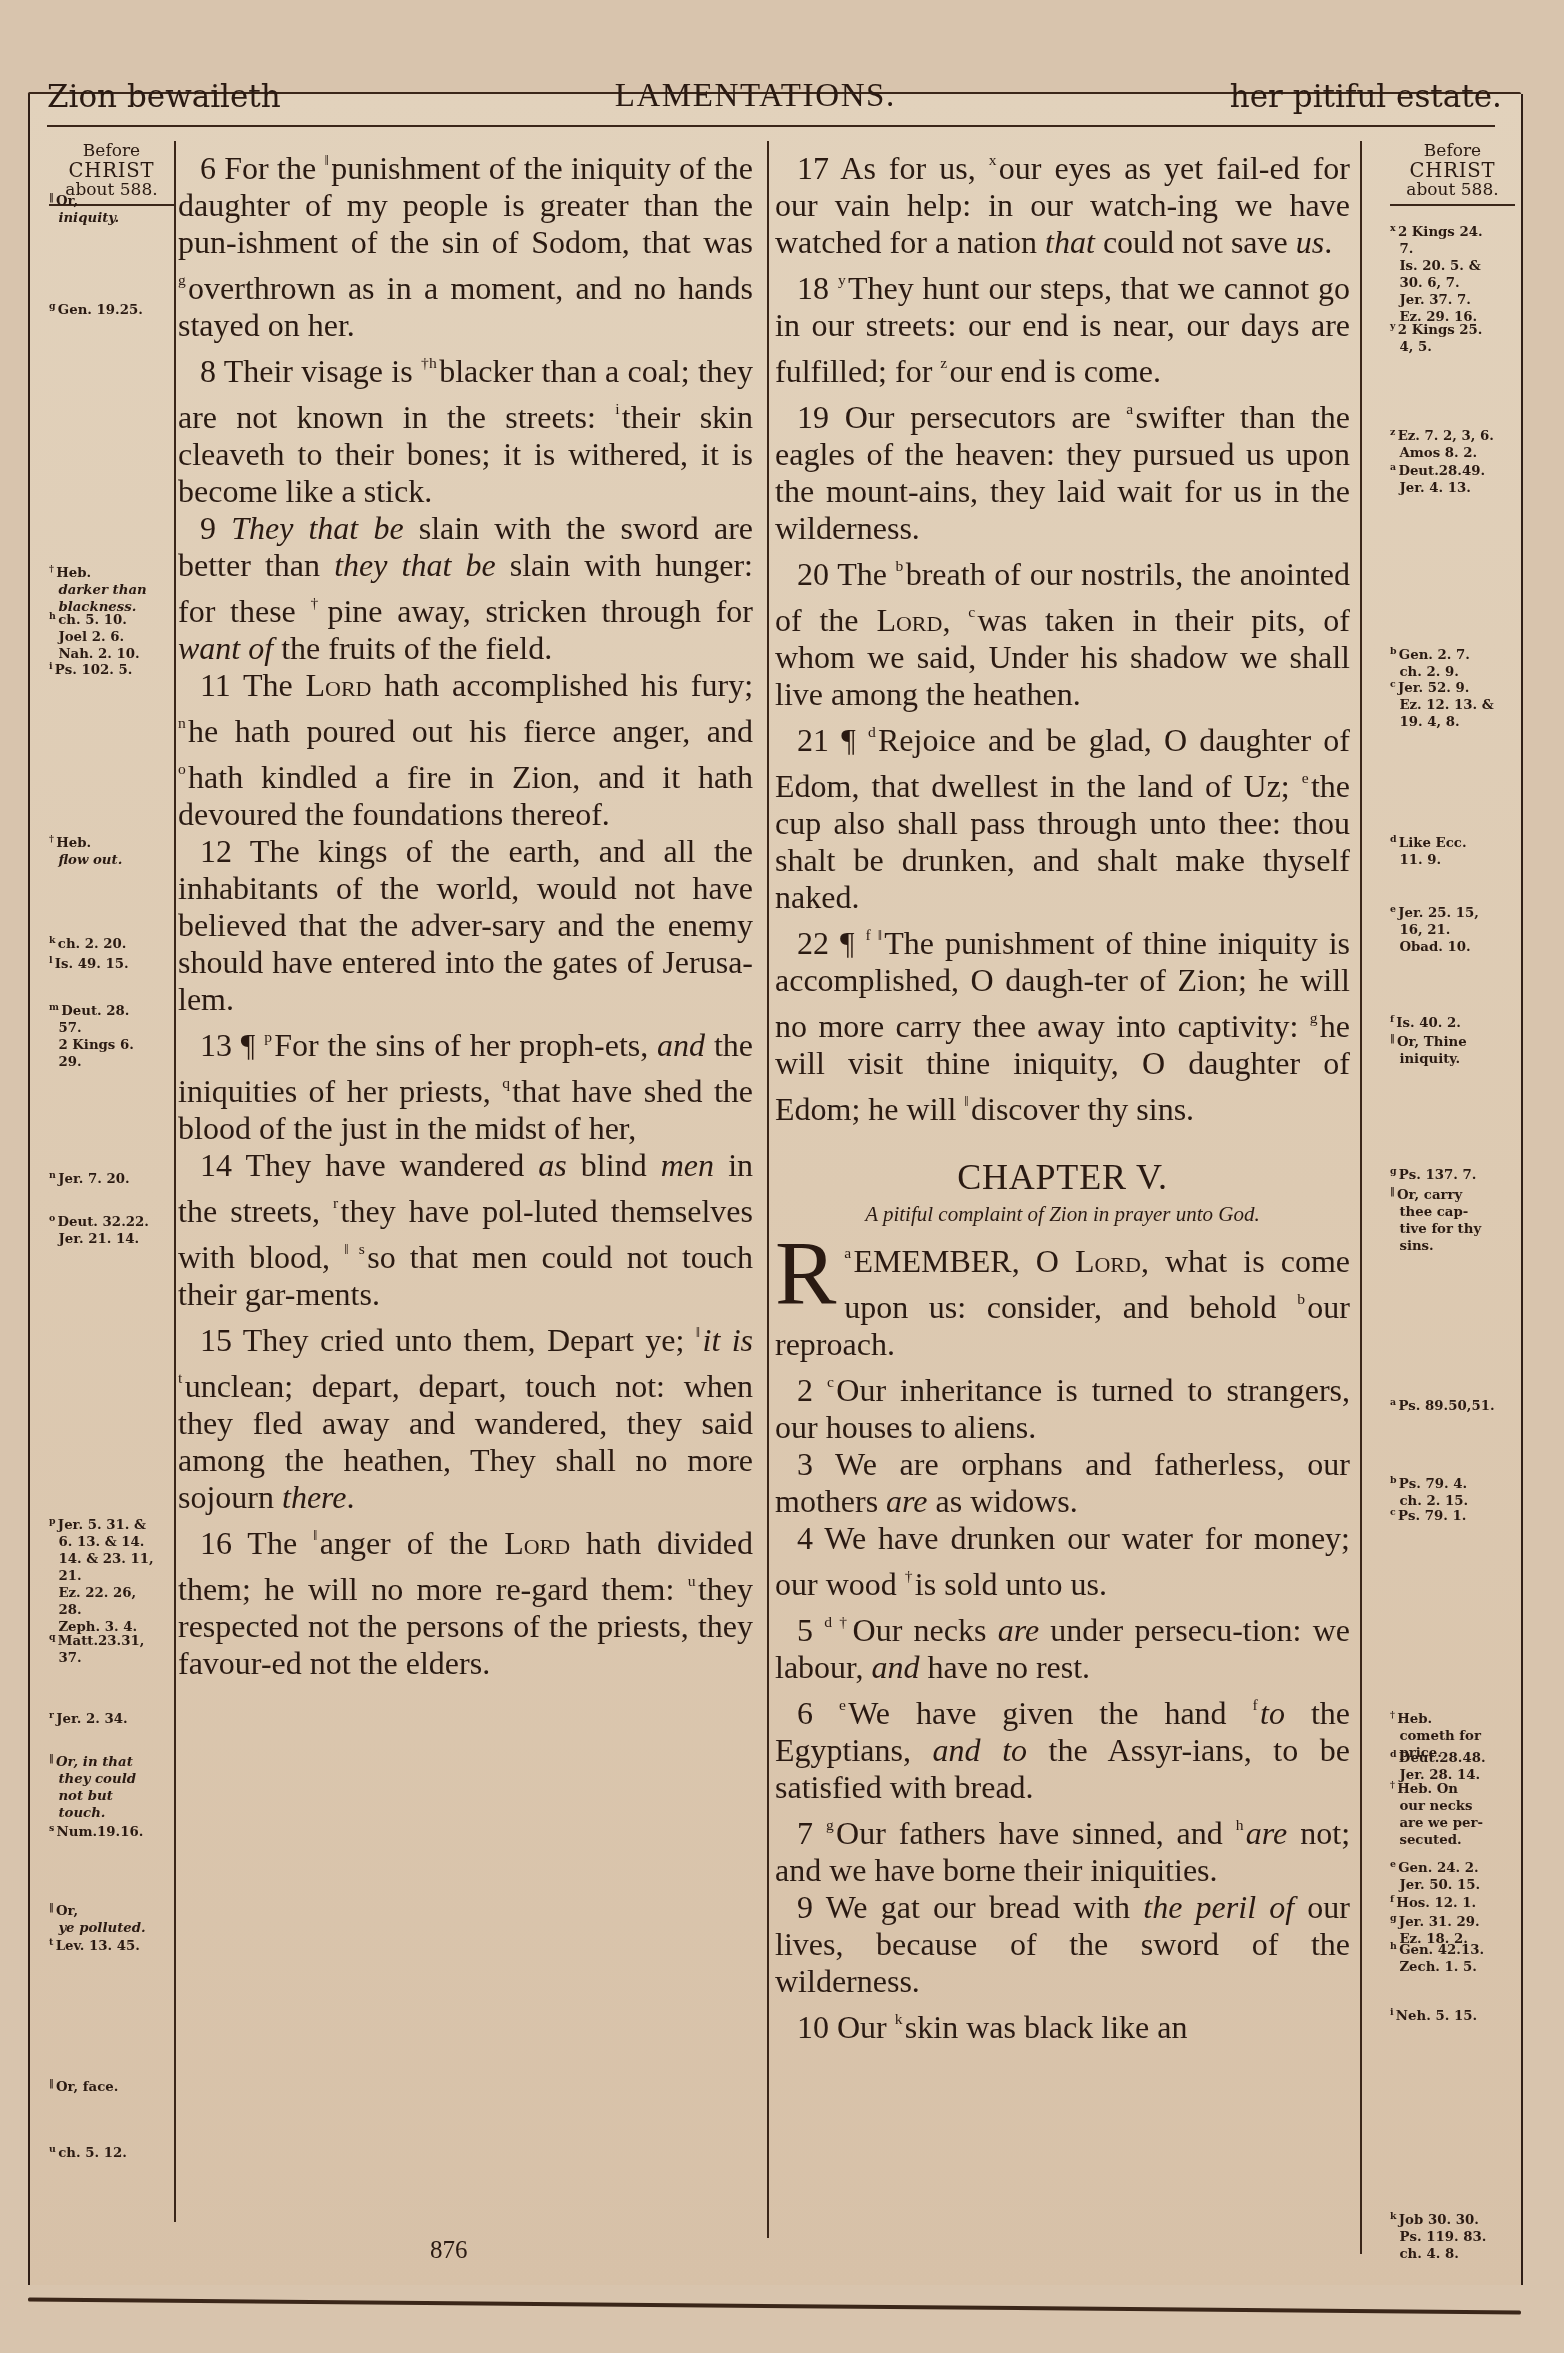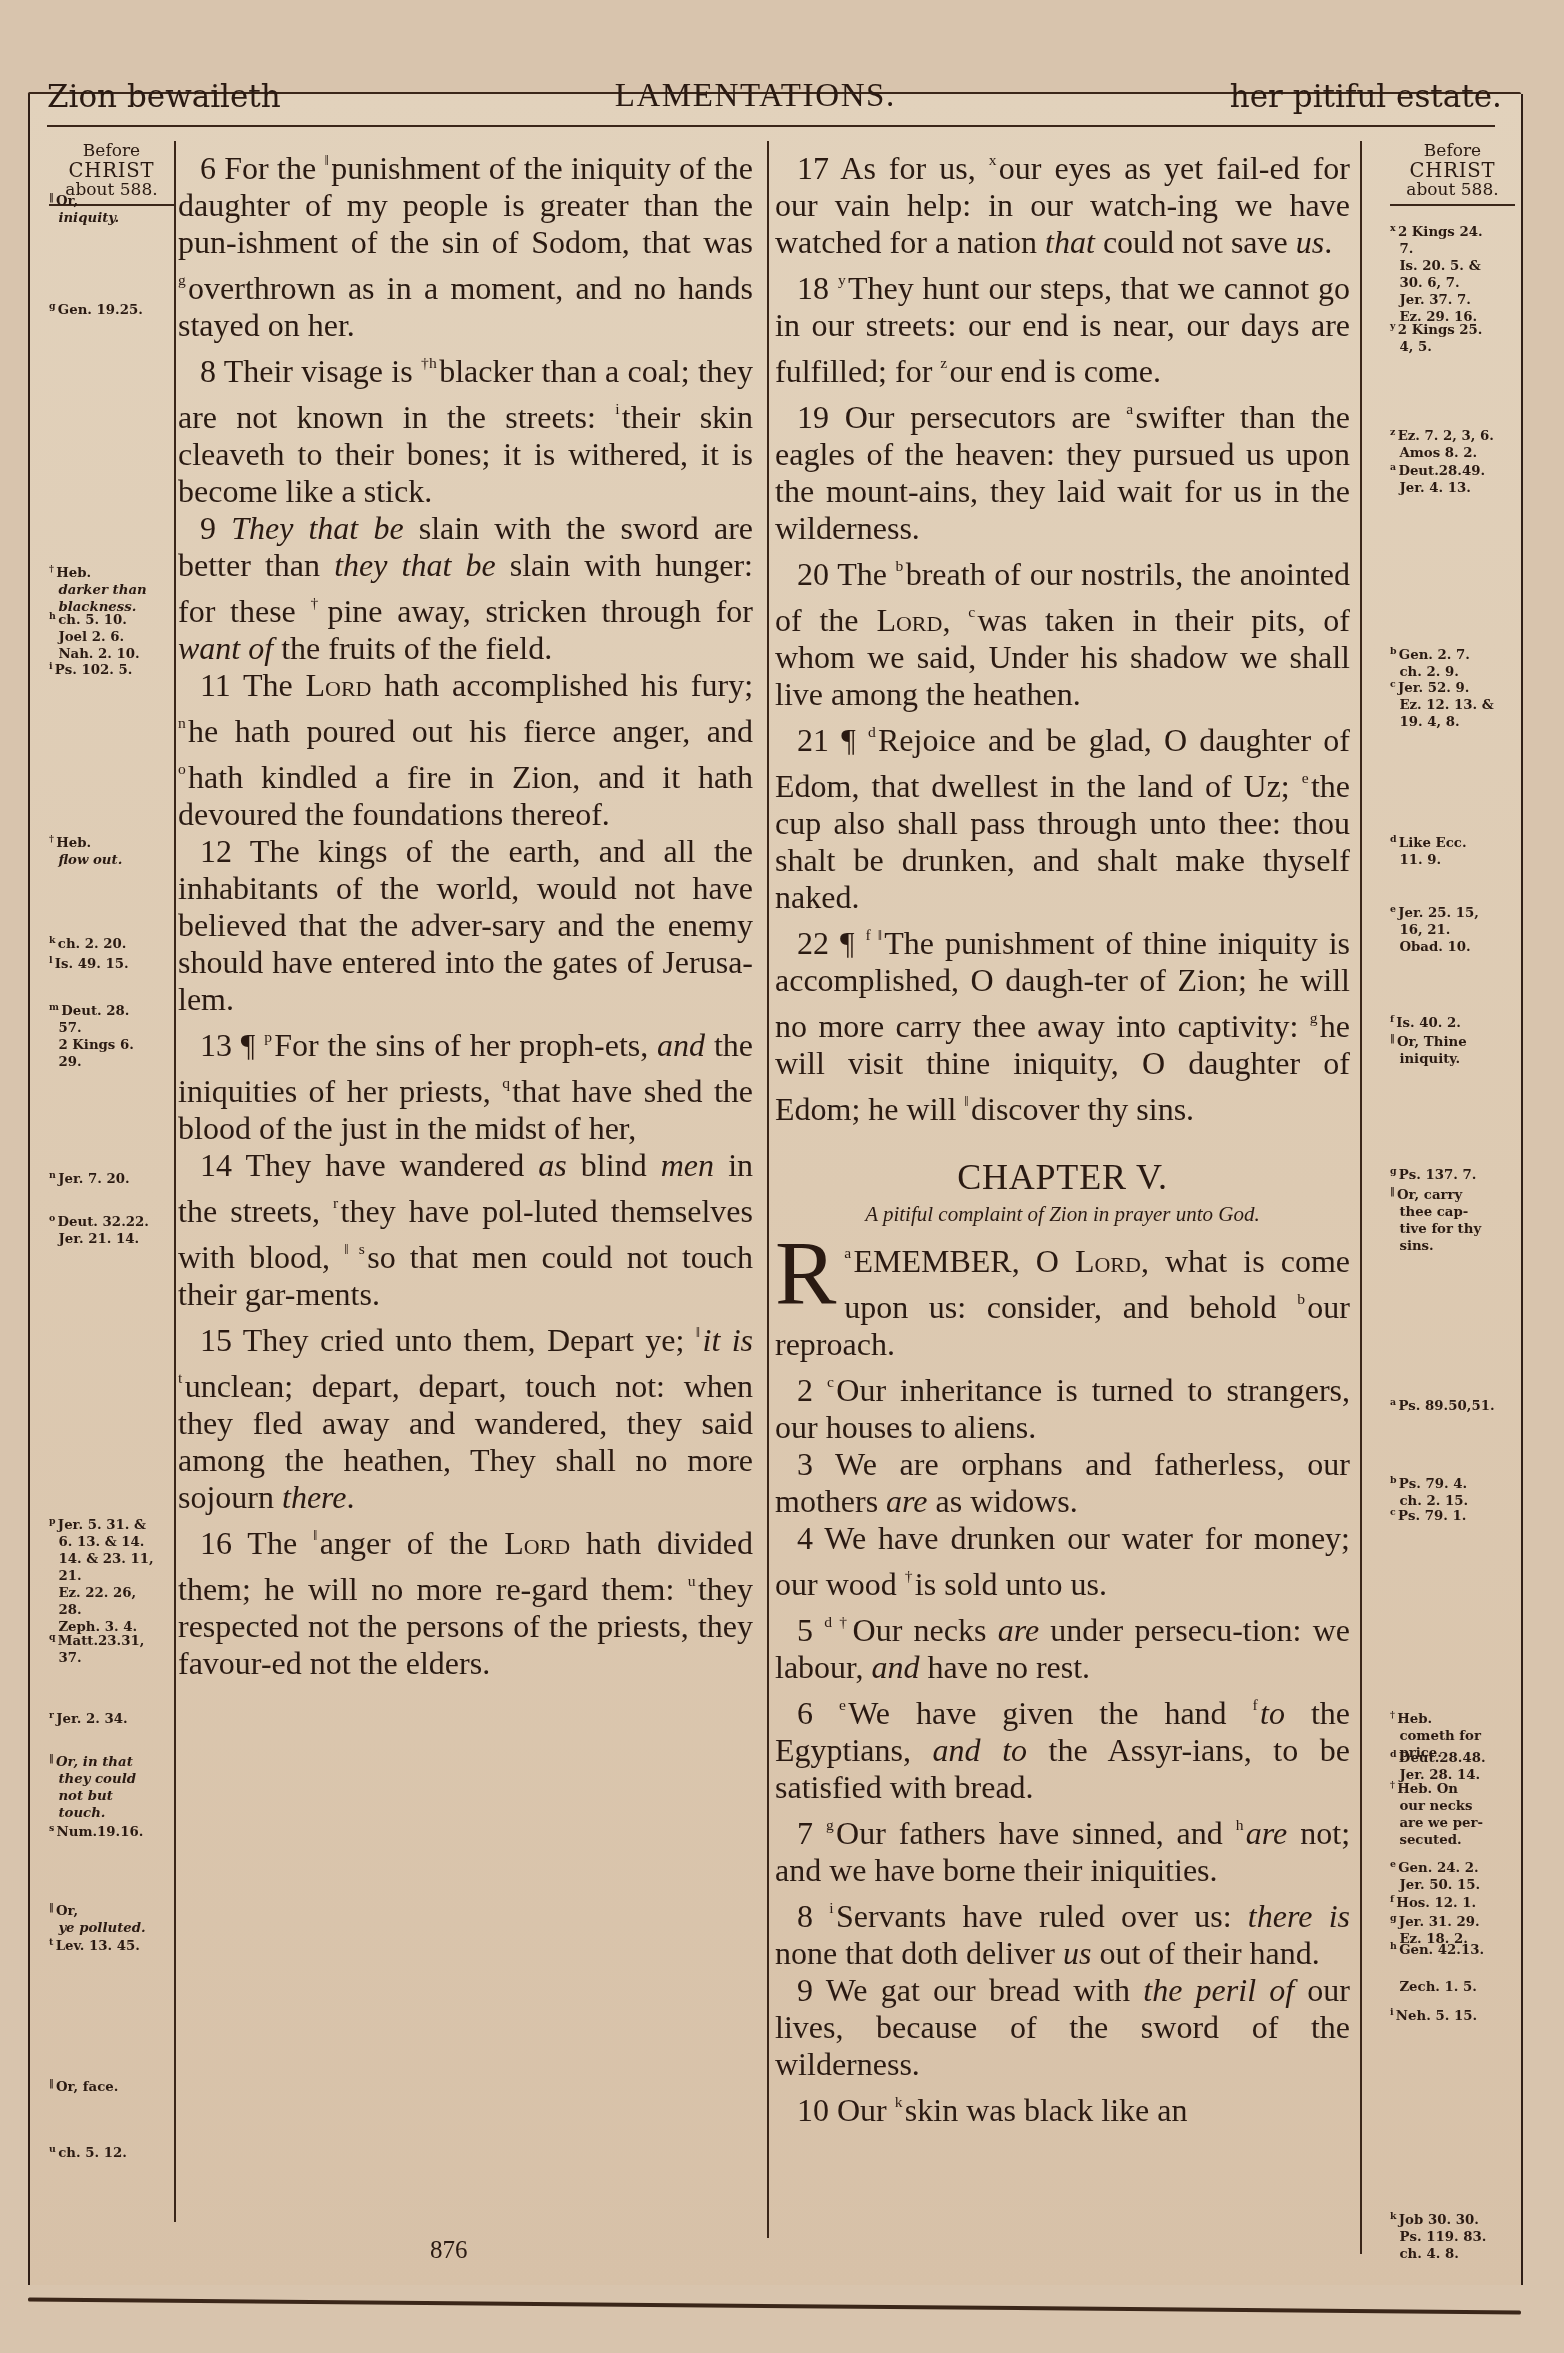--- a/index.html
+++ b/index.html
@@ -247,21 +247,21 @@
     </div>
     <div class="note" style="top: 1749px;">
       <div><span class="mk">f</span><span>Hos. 12. 1.</span></div>
     </div>
     <div class="note" style="top: 1768px;">
       <div><span class="mk">g</span><span>Jer. 31. 29.</span></div>
       <div style="padding-left: 9.4px;"><span>Ez. 18. 2.</span></div>
     </div>
     <div class="note" style="top: 1796px;">
       <div><span class="mk">h</span><span>Gen. 42.13.</span></div>
-      <div style="padding-left: 9.4px; margin-top: 20px;"><span>Zech. 1. 5.</span></div>
+      <div style="padding-left: 9.4px;"><span>Zech. 1. 5.</span></div>
     </div>
     <div class="note" style="top: 1862px;">
       <div><span class="mk">i</span><span>Neh. 5. 15.</span></div>
     </div>
     <div class="note" style="top: 2066px;">
       <div><span class="mk">k</span><span>Job 30. 30.</span></div>
       <div style="padding-left: 9.4px;"><span>Ps. 119. 83.</span></div>
       <div style="padding-left: 9.4px;"><span>ch. 4. 8.</span></div>
     </div>
   </div>
@@ -295,20 +295,19 @@
   <p class="verse noindent" id="ch5-v1">
     <span class="sup">a</span><span class="dropcap">R</span><span id="ch5-v1-text"><span>EMEMBER, O </span><span class="sc">Lord</span><span>, what is come upon us: consider, and behold </span><span class="sup">b</span><span>our reproach.</span></span>
   </p>
   <div id="ch5-verses">
       <p class="verse"><span>2 </span><span class="sup">c</span><span>Our inheritance is turned to strangers, our houses to aliens.</span></p>
       <p class="verse"><span>3 </span><span>We are orphans and fatherless, our mothers </span><span style="font-style: italic;">are</span><span> as widows.</span></p>
       <p class="verse"><span>4 </span><span>We have drunken our water for money; our wood </span><span class="sup">†</span><span>is sold unto us.</span></p>
       <p class="verse"><span>5 </span><span class="sup">d †</span><span>Our necks </span><span style="font-style: italic;">are</span><span> under persecu-tion: we labour, </span><span style="font-style: italic;">and</span><span> have no rest.</span></p>
       <p class="verse"><span>6 </span><span class="sup">e</span><span>We have given the hand </span><span class="sup">f</span><span style="font-style: italic;">to</span><span> the Egyptians, </span><span style="font-style: italic;">and to</span><span> the Assyr-ians, to be satisfied with bread.</span></p>
       <p class="verse"><span>7 </span><span class="sup">g</span><span>Our fathers have sinned, and </span><span class="sup">h</span><span style="font-style: italic;">are</span><span> not; and we have borne their iniquities.</span></p>
-      <p class="verse"><span>8 </span><span class="sup">i</span><span>Servants have ruled over us: </span><span style="font-style: italic;">there is</span><span> none that doth deliver </span><span style="font-style: italic;">us</span><span> out of their hand.</span></p>
       <p class="verse"><span>9 </span><span>We gat our bread with </span><span style="font-style: italic;">the peril of</span><span> our lives, because of the sword of the wilderness.</span></p>
       <p class="verse"><span>10 </span><span>Our </span><span class="sup">k</span><span>skin was black like an</span></p>
     </div>
 </div>
 
 <div class="page-number">876</div>
 
 
 </body></html>

